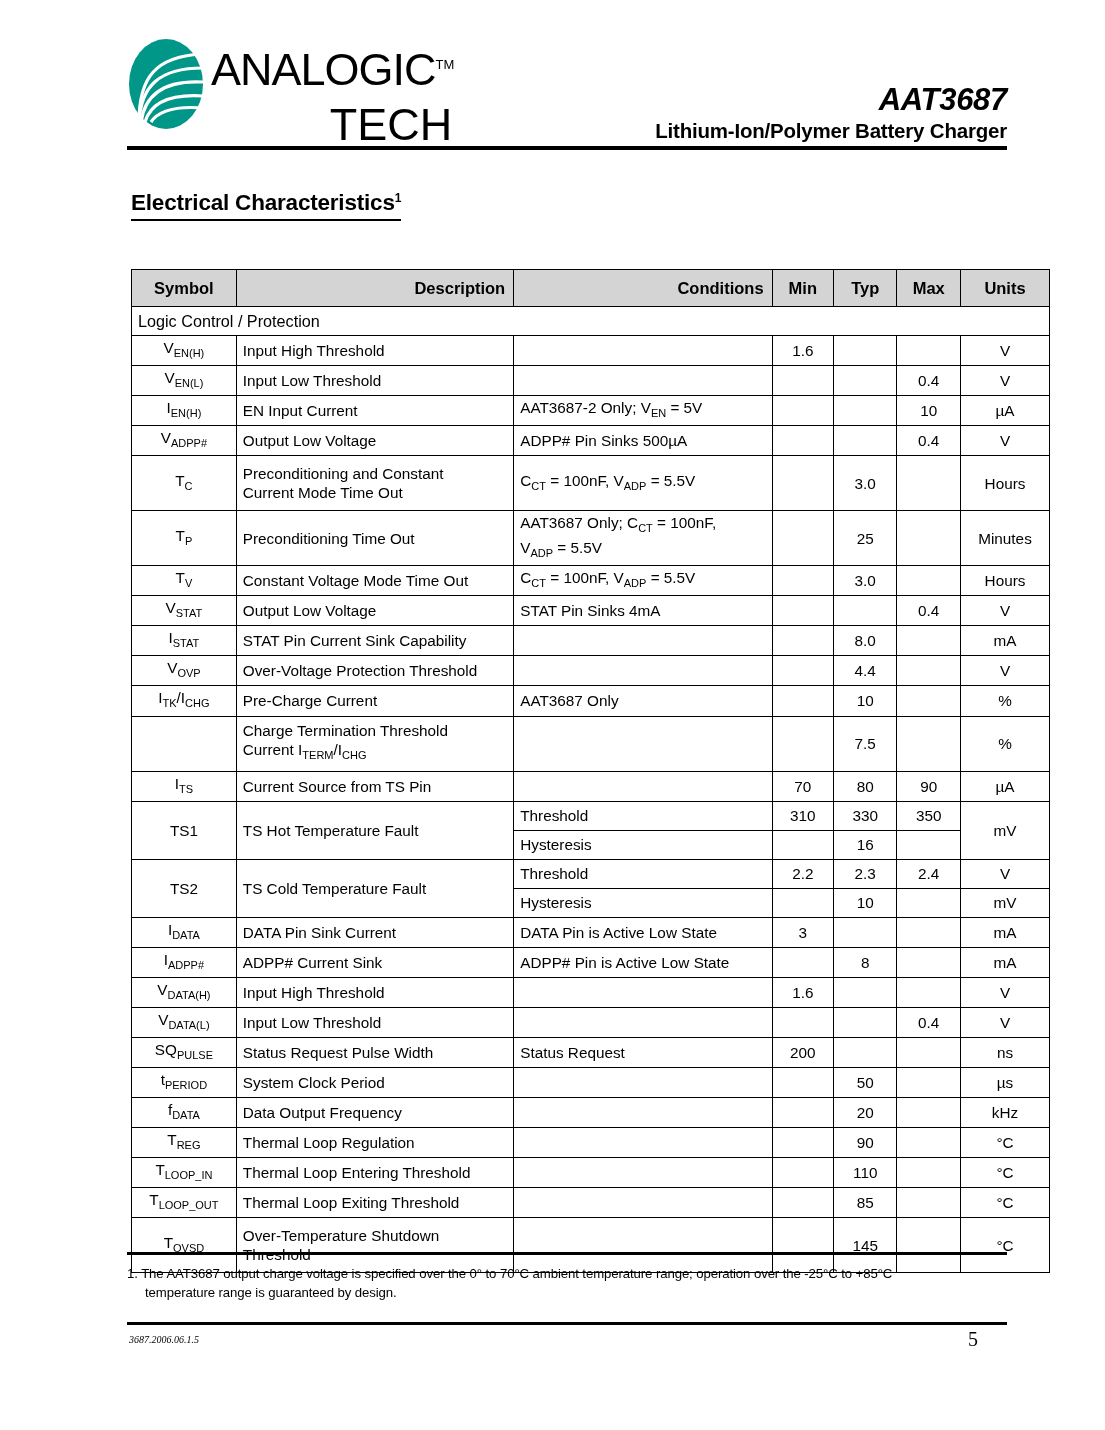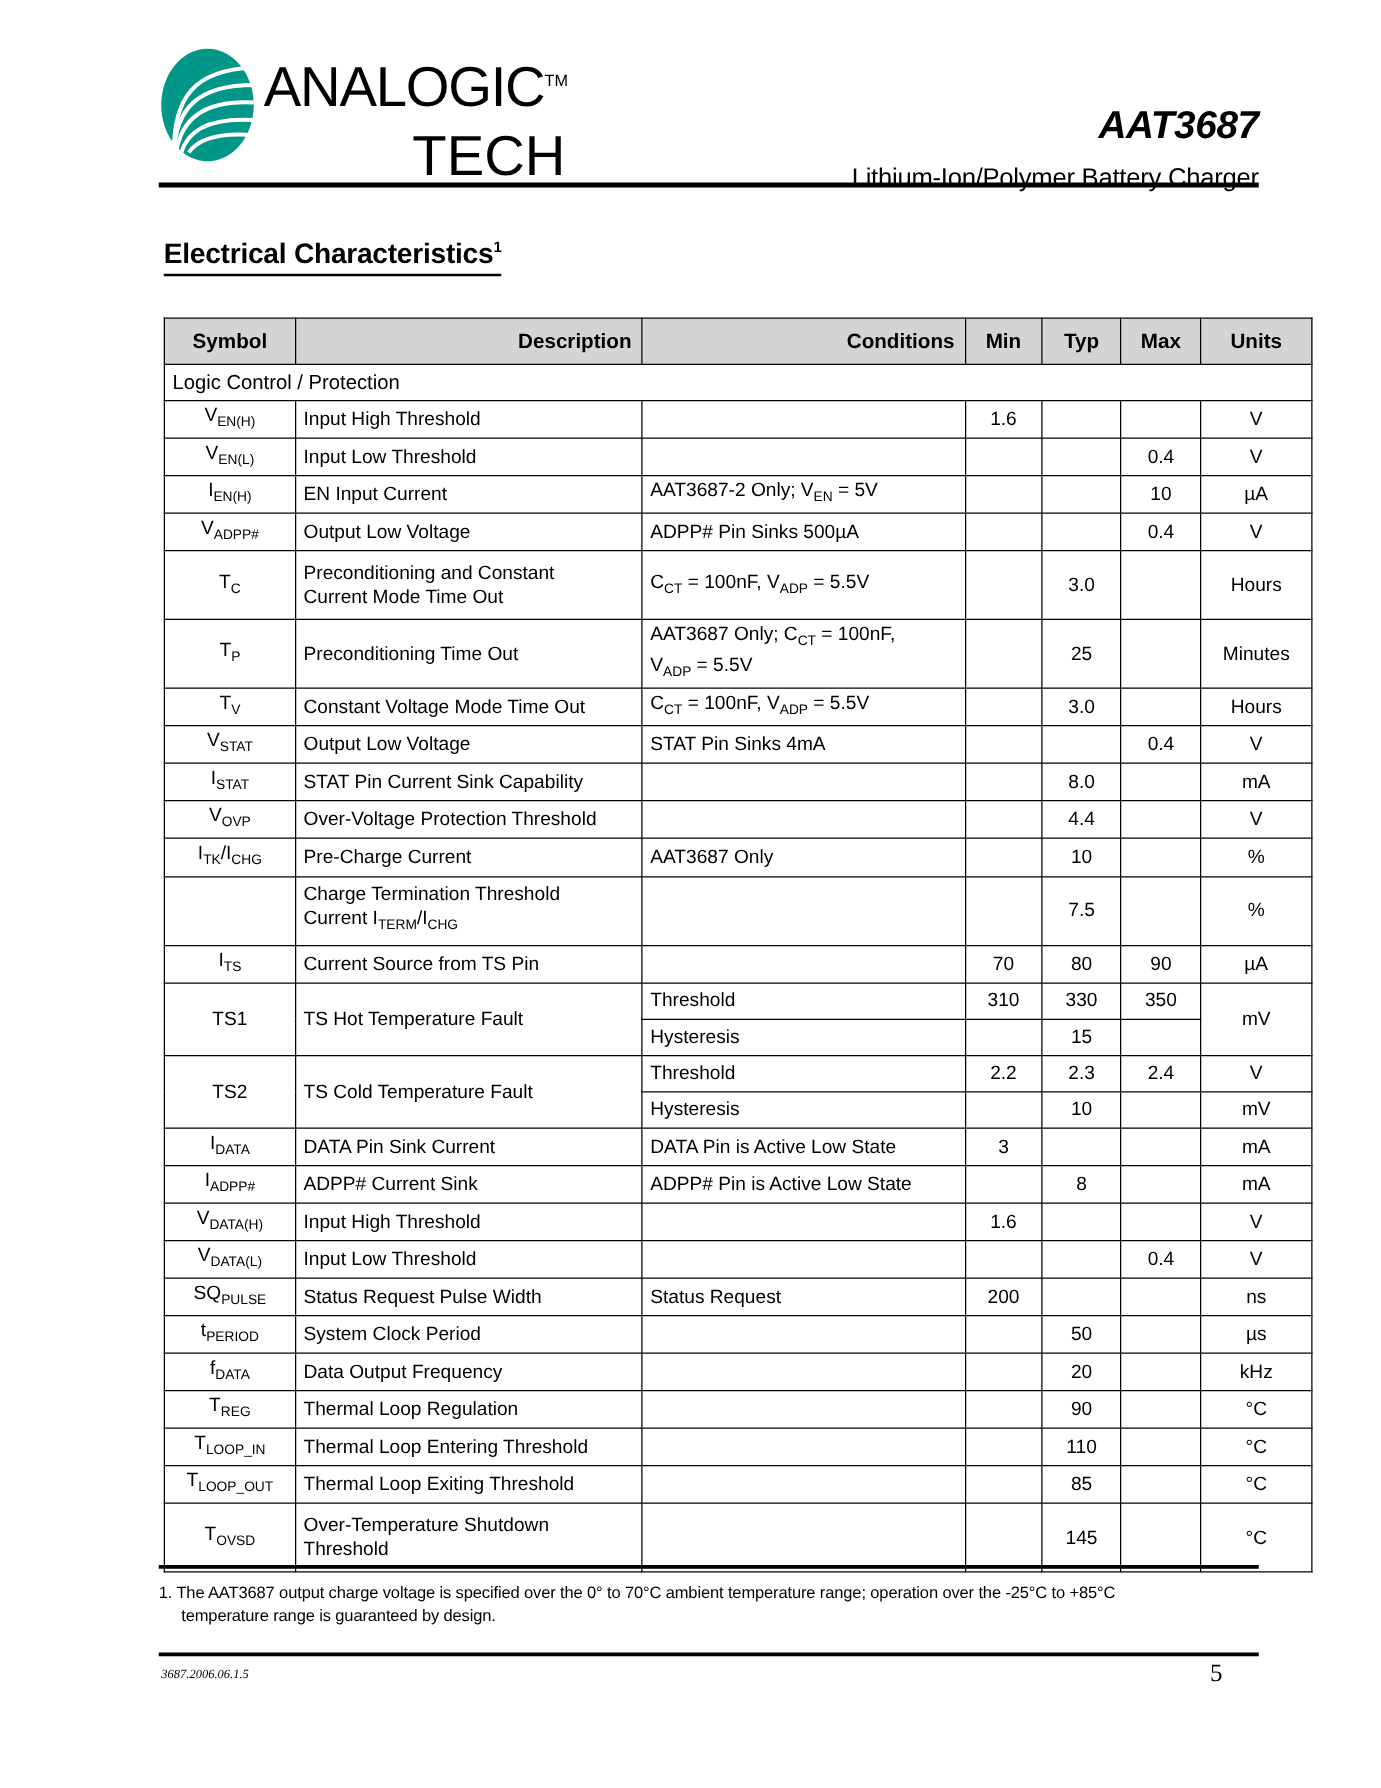--- a/index.html
+++ b/index.html
@@ -81,24 +81,23 @@
   }
   .part-number {
     font-size: 31px;
     font-weight: bold;
     line-height: 36px;
     letter-spacing: -0.3px;
     font-style: italic;
   }
   .part-desc {
     font-size: 20.5px;
-    font-weight: normal;
+    font-weight: bold;
     line-height: 26px;
     letter-spacing: -0.2px;
-    margin-top: 12px;
   }
   .header-rule {
     position: absolute;
     left: 127px;
     top: 146px;
     width: 880px;
     height: 4px;
     background: #000;
   }
 
@@ -123,21 +122,21 @@
     letter-spacing: -0.1px;
     white-space: nowrap;
   }
   sub { font-size: 0.72em; }
   sup { font-size: 0.72em; }
 
   
   table.ec {
     position: absolute;
     left: 131px;
-    top: 254px;
+    top: 269px;
     width: 919px;
     border-collapse: collapse;
     table-layout: fixed;
     font-size: 15.3px;
   }
   table.ec td, table.ec th {
     border: 1px solid #000;
     padding: 2px 6px;
     vertical-align: middle;
     font-weight: normal;
@@ -399,21 +398,21 @@
           <td class="c-desc" rowspan="2">TS Hot Temperature Fault</td>
           <td class="c-cond sub-td">Threshold</td>
           <td class="c-min">310</td>
           <td class="c-typ">330</td>
           <td class="c-max">350</td>
           <td class="c-units rgt" rowspan="2">mV</td>
         </tr>
         <tr class="r1">
           <td class="c-cond sub-td">Hysteresis</td>
           <td class="c-min"></td>
-          <td class="c-typ">15</td>
+          <td class="c-typ">16</td>
           <td class="c-max"></td>
         </tr>
         <tr class="r1">
           <td class="c-sym lft" rowspan="2">TS2</td>
           <td class="c-desc" rowspan="2">TS Cold Temperature Fault</td>
           <td class="c-cond sub-td">Threshold</td>
           <td class="c-min">2.2</td>
           <td class="c-typ">2.3</td>
           <td class="c-max">2.4</td>
           <td class="c-units rgt">V</td>

